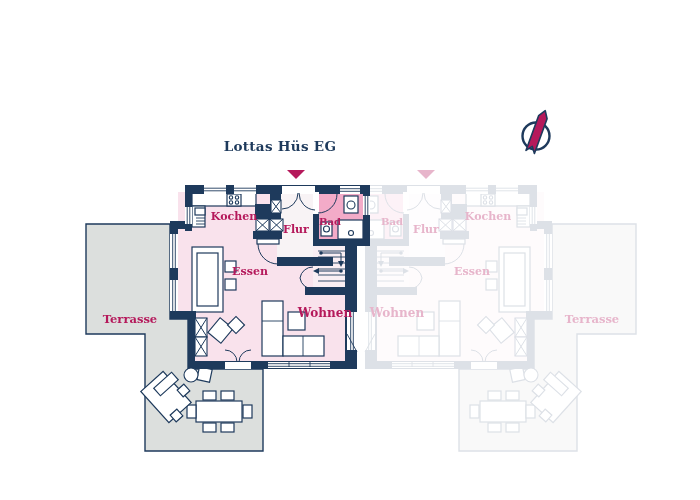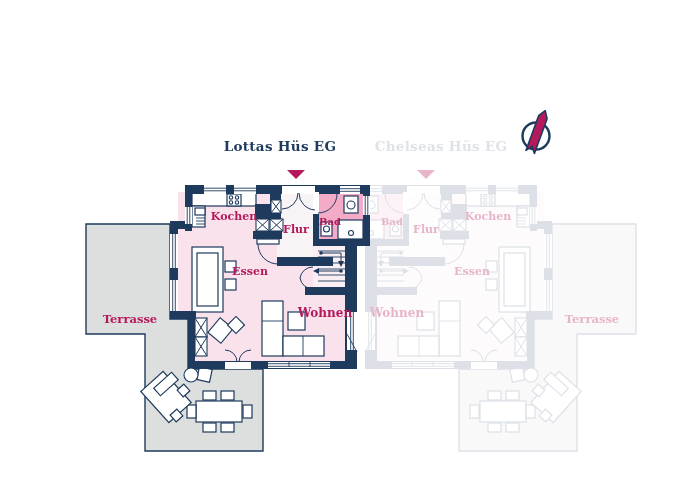--- a/index.html
+++ b/index.html
@@ -13,21 +13,20 @@
   #compass{position:absolute;left:507px;top:82px;}
   #compass circle{fill:none;stroke:var(--navy);stroke-width:2.4px;}
   #compass polygon{fill:var(--crimson);stroke:var(--navy);stroke-width:1.6px;stroke-linejoin:round;}
   text.room-label{font-family:"DejaVu Serif",serif;font-weight:bold;text-anchor:middle;}
 </style>
 </head>
 <body>
 
 <div class="canvas">
   <div class="plan-title left">Lottas Hüs EG</div>
-  <div class="plan-title right">Chelseas Hüs EG</div>
 
   <svg id="plan-svg" width="700" height="500" viewBox="0 0 700 500">
       <g>
         <polygon points="636,200 552,200 552,295 534,295 534,345 459,345 459,427 577,427 577,310 636,310" fill="#f9f9f9" stroke="#dde1e7" stroke-width="1.4"></polygon>
         <polygon points="544,168 359,168 359,215 377,215 377,337 527,337 527,295 544,295" fill="#fefbfc"></polygon>
         <rect x="409" y="168" width="36" height="65" fill="#fefdfe"></rect>
         <rect x="359" y="168" width="50" height="47" fill="#fdf2f7"></rect>
         <rect x="377" y="222" width="32" height="41" fill="#fefcfd"></rect>
         <rect x="466" y="169" width="64" height="13" fill="#ffffff" stroke="#dde1e7" stroke-width="1.2"></rect>
         <rect x="517" y="182" width="13" height="21" fill="#ffffff" stroke="#dde1e7" stroke-width="1.2"></rect>

